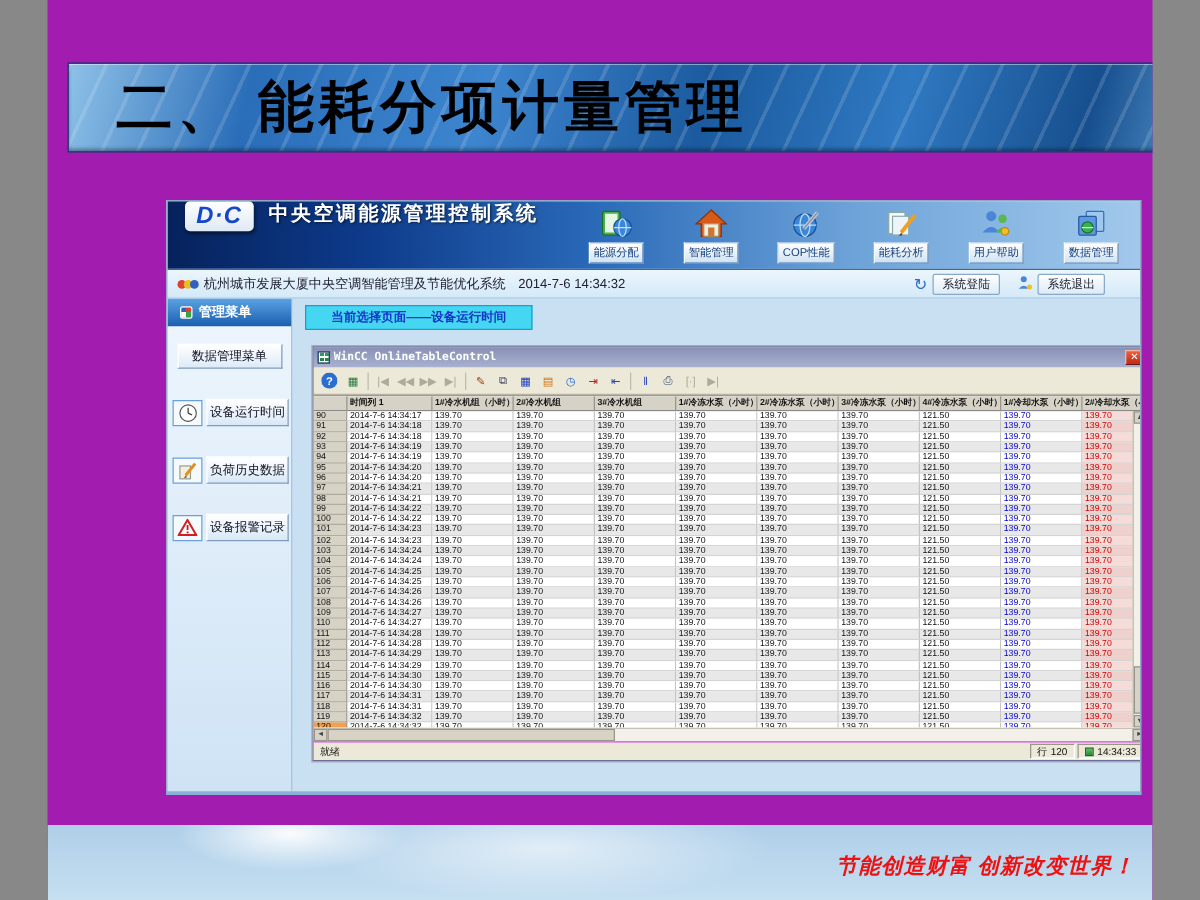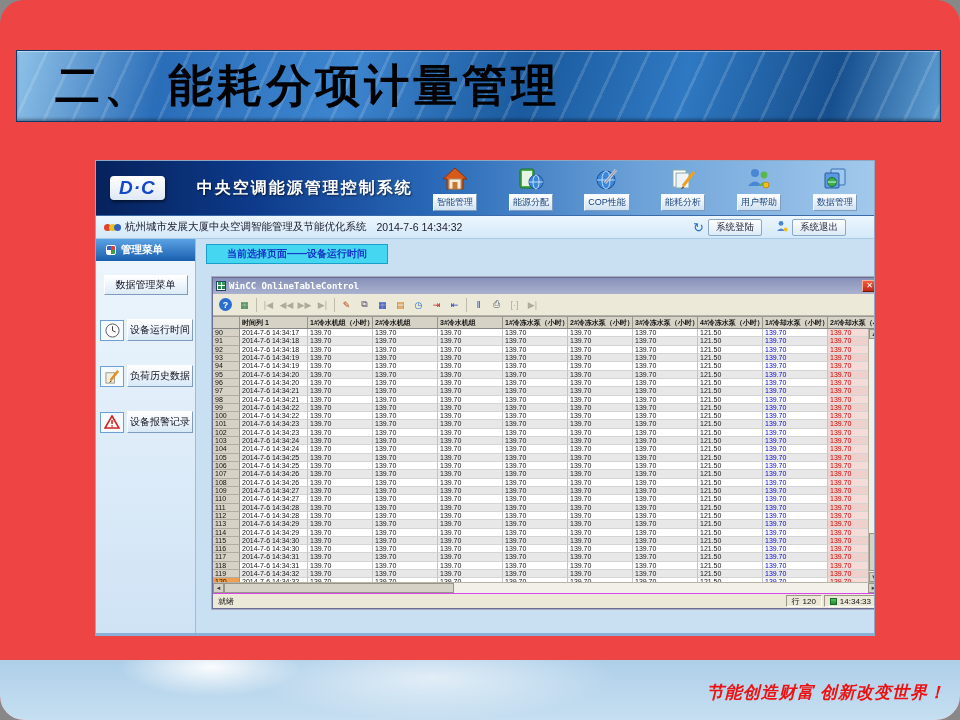--- a/index.html
+++ b/index.html
@@ -1,18 +1,18 @@
 <!DOCTYPE html>
 <html><head>
 <meta charset="utf-8">
 <style>
   * { margin:0; padding:0; box-sizing:border-box; }
   html,body { background:#888; }
   body { font-family:"Liberation Sans", sans-serif; }
-  .slide { position:relative; width:960px; height:720px; background:#ef4444; overflow:hidden; margin:0 auto;border-radius:24px; }
+  .slide { position:relative; width:884px; height:720px; background:#a21caf; overflow:hidden; margin:0 auto; }
 
   
   .title-banner {
     position:absolute; left:16px; top:50px; width:925px; height:72px;
     background:
       repeating-linear-gradient(115deg, rgba(255,255,255,.14) 0 3px, rgba(255,255,255,0) 3px 26px),
       linear-gradient(103deg,#8fc2e8 0%,#2a6db8 16%,#3d85cf 36%,#1b5a9e 55%,#2f79c2 72%,#174f8e 88%,#5f9fd4 100%);
     border:1px solid #0d3a6e;
     box-shadow: inset 0 1px 0 rgba(255,255,255,.45), inset 0 -2px 3px rgba(0,0,0,.35);
     display:flex; align-items:center;
@@ -22,21 +22,21 @@
     color:#000; padding-left:38px; letter-spacing:4px; white-space:nowrap;
   }
 
   
   .app { position:absolute; left:95px; top:160px; width:780px; height:476px;
          border:1px solid #8fa9c4; border-bottom:3px solid #8ab0d8; background:#c9e0f3; overflow:hidden; }
 
   
   .app-header { position:relative; height:55px;
     background:linear-gradient(90deg,#06225c 0%,#0d3a8a 20%,#2a6ab8 44%,#6ca2d8 70%,#a2c9ec 100%);
-    border-bottom:1px solid #3a6aa8; display:flex; align-items:center;gap:20px; }
+    border-bottom:1px solid #3a6aa8; display:flex; align-items:flex-start; }
   .logo { margin-left:14px; background:linear-gradient(#ffffff,#dfe9f4); color:#1548c8;
     font-weight:bold; font-style:italic; font-size:19px; padding:1px 9px; border-radius:4px;
     box-shadow:1px 2px 3px rgba(0,0,0,.5); letter-spacing:1px; }
   .app-title { color:#fff; font-weight:bold; font-size:16px; margin-left:12px;
     text-shadow:1px 1px 2px rgba(0,0,0,.6); letter-spacing:2px; white-space:nowrap; }
   .nav { position:absolute; right:8px; top:3px; display:flex; gap:14px; }
   .nav-item { width:62px; display:flex; flex-direction:column; align-items:center; cursor:pointer; }
   .nav-ico { height:30px; display:flex; align-items:center; justify-content:center; }
   .nav-label { font-size:9px; color:#16407e; background:linear-gradient(#ffffff,#cfe2f2);
     border:1px solid; border-color:#f4faff #7e9cc0 #7e9cc0 #f4faff; padding:1px 3px; white-space:nowrap; }
@@ -153,38 +153,38 @@
 
   <div class="app">
 
     <div class="app-header">
       <div class="logo">D·C</div>
       <div class="app-title">中央空调能源管理控制系统</div>
       <div class="nav" id="nav">
           <div class="nav-item">
             <span class="nav-ico">
               <svg width="26" height="24" viewBox="0 0 26 24">
-                <path d="M13 1 L25 12 L21 12 L21 22 L5 22 L5 12 L1 12 Z" fill="#d85a1a" stroke="#8a3208"></path>
-                <rect x="7" y="12" width="12" height="10" fill="#f2ece0" stroke="#b09060"></rect>
-                <rect x="10.5" y="15" width="5" height="7" fill="#c87830"></rect>
-              </svg>
-            </span>
-            <span class="nav-label">智能管理</span>
-          </div>
-          <div class="nav-item">
-            <span class="nav-ico">
-              <svg width="26" height="24" viewBox="0 0 26 24">
                 <rect x="2" y="2" width="14" height="19" rx="2" fill="#4ab04e" stroke="#1f6e2a"></rect>
                 <rect x="4" y="4" width="10" height="15" fill="#e6f6e2"></rect>
                 <circle cx="18" cy="15" r="7" fill="#3a86d8" stroke="#1c4f96"></circle>
                 <ellipse cx="18" cy="15" rx="3" ry="7" fill="none" stroke="#bfe0ff"></ellipse>
                 <line x1="11" y1="15" x2="25" y2="15" stroke="#bfe0ff"></line>
               </svg>
             </span>
             <span class="nav-label">能源分配</span>
+          </div>
+          <div class="nav-item">
+            <span class="nav-ico">
+              <svg width="26" height="24" viewBox="0 0 26 24">
+                <path d="M13 1 L25 12 L21 12 L21 22 L5 22 L5 12 L1 12 Z" fill="#d85a1a" stroke="#8a3208"></path>
+                <rect x="7" y="12" width="12" height="10" fill="#f2ece0" stroke="#b09060"></rect>
+                <rect x="10.5" y="15" width="5" height="7" fill="#c87830"></rect>
+              </svg>
+            </span>
+            <span class="nav-label">智能管理</span>
           </div>
           <div class="nav-item">
             <span class="nav-ico">
               <svg width="26" height="24" viewBox="0 0 26 24">
                 <circle cx="12" cy="13" r="9" fill="#3a86d8" stroke="#1c4f96"></circle>
                 <ellipse cx="12" cy="13" rx="4" ry="9" fill="none" stroke="#bfe0ff"></ellipse>
                 <line x1="3" y1="13" x2="21" y2="13" stroke="#bfe0ff"></line>
                 <line x1="22" y1="3" x2="11" y2="16" stroke="#c8c8d4" stroke-width="3"></line>
                 <line x1="22" y1="3" x2="11" y2="16" stroke="#8890a0" stroke-width="1"></line>
               </svg>

